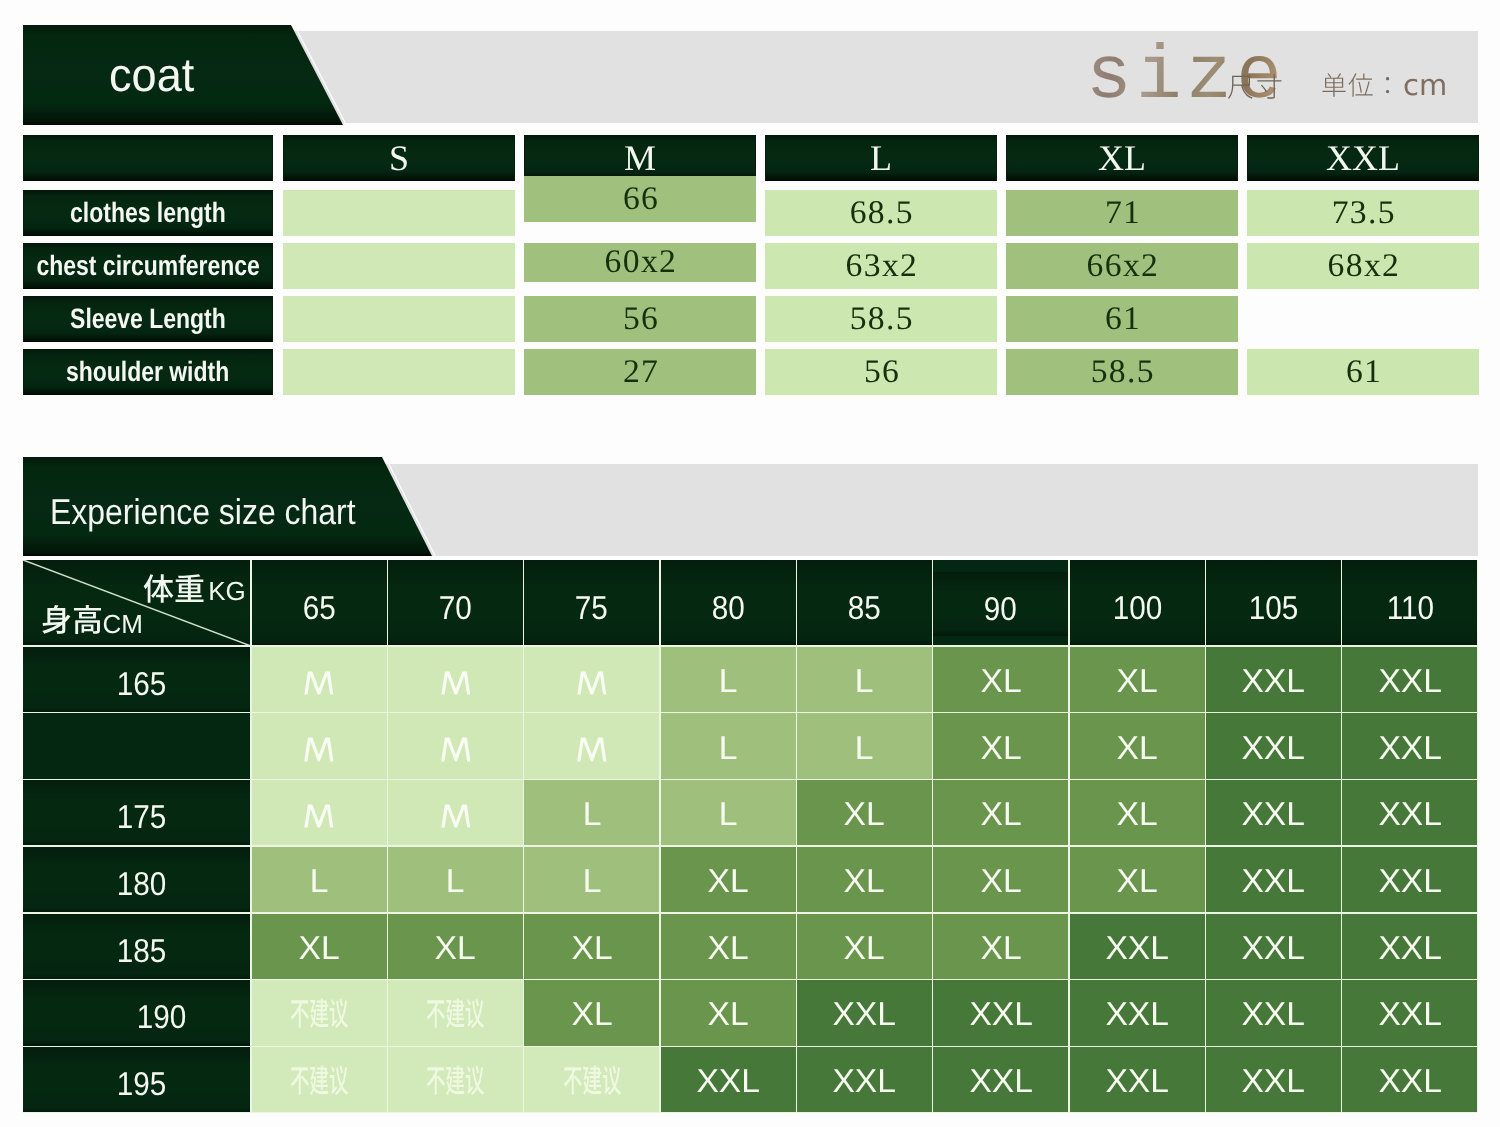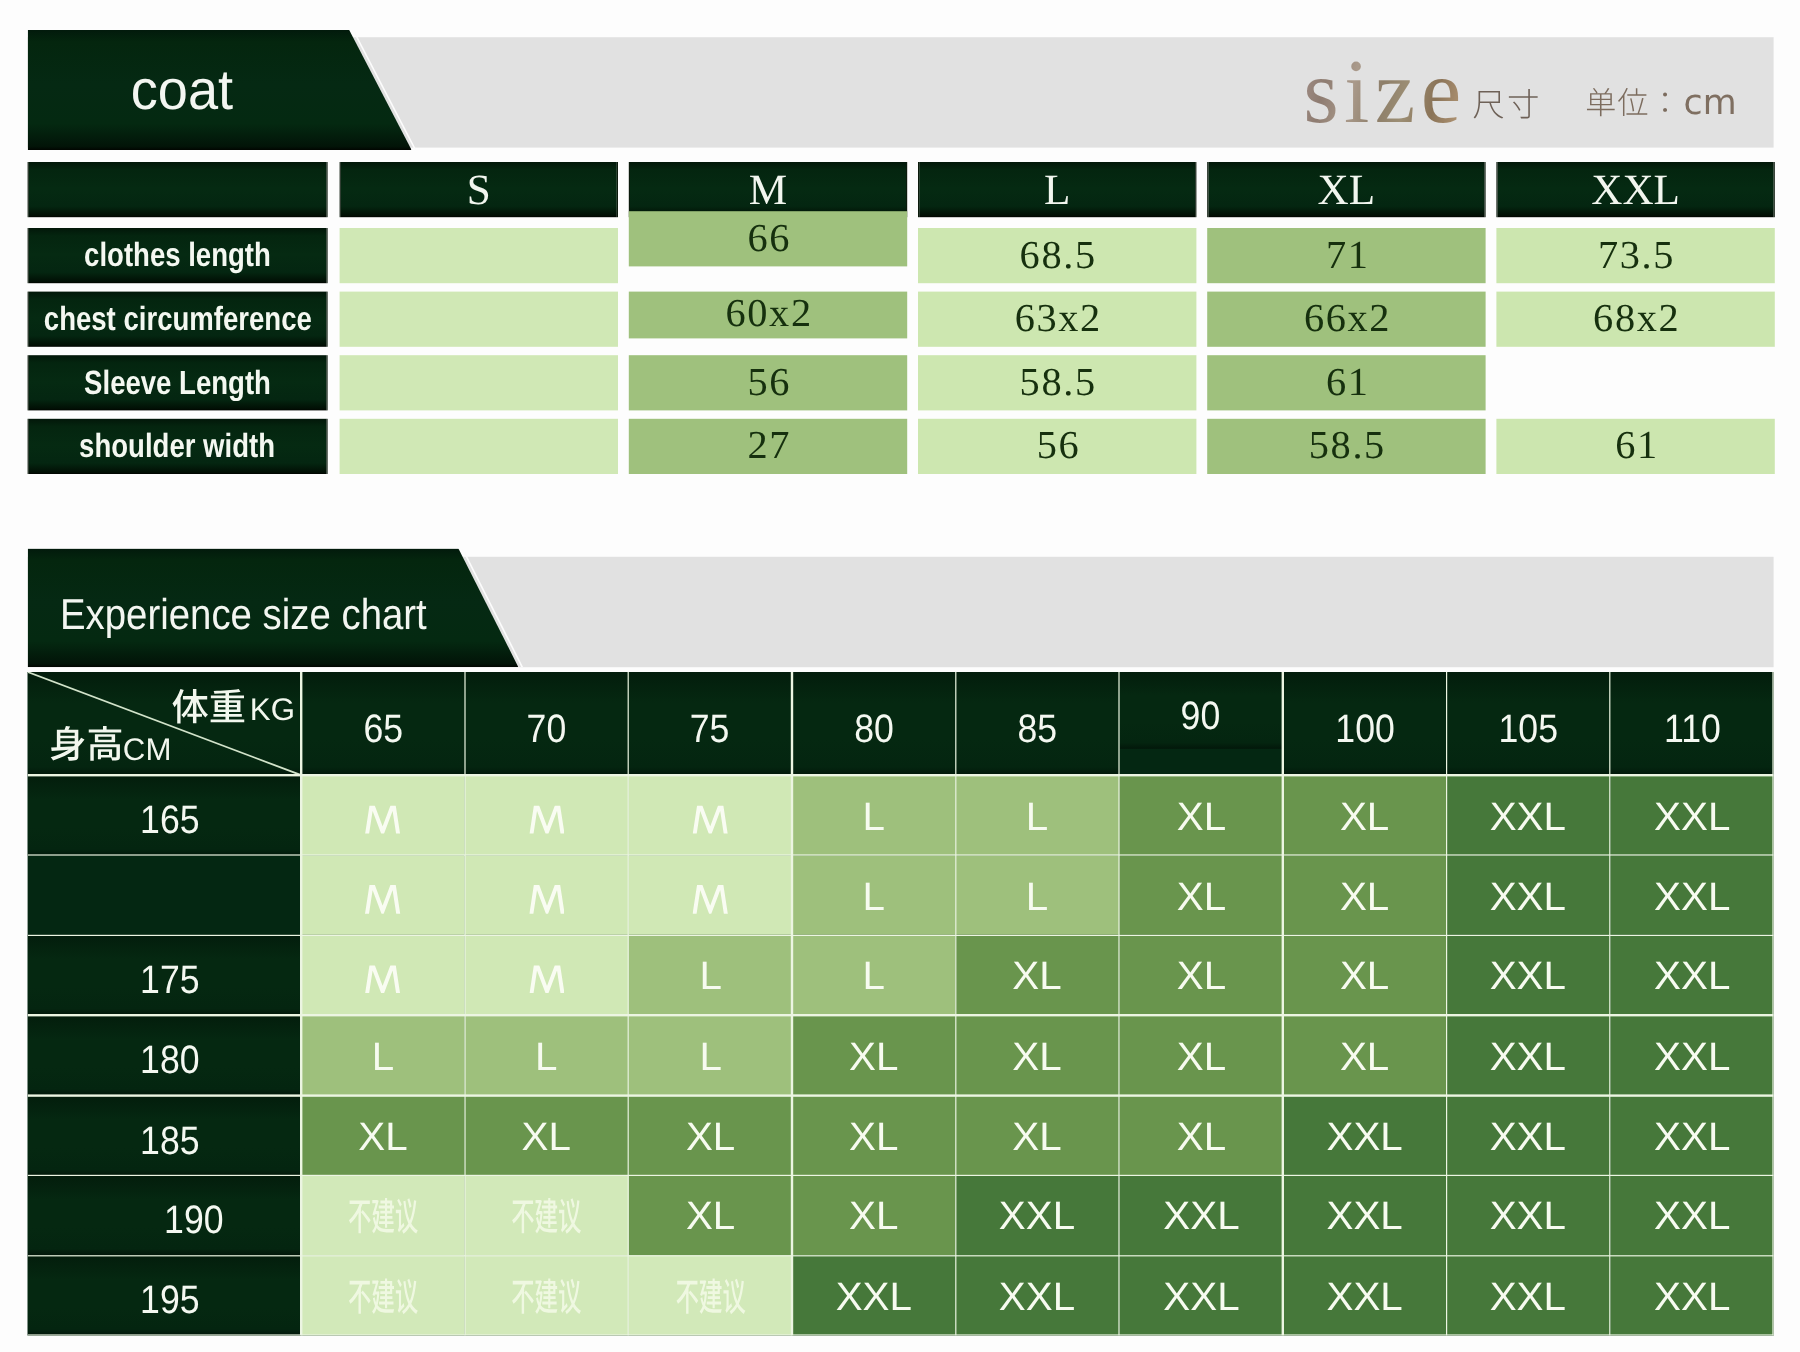--- a/index.html
+++ b/index.html
@@ -29,21 +29,21 @@
 .t2hdr{background:linear-gradient(180deg,#031d0c 0%,#052811 30%,#052811 65%,#042510 92%,#02170a 100%);}
 .t2num{font-family:"Liberation Sans",sans-serif;color:#f4f8f1;font-size:33px;line-height:1;
        transform:scaleX(0.9) translateY(3.5px);}
 .t2val{font-family:"Liberation Sans",sans-serif;color:#f7fbf0;font-size:33px;line-height:1;
        transform:scaleX(1.02) translateY(0.5px);will-change:transform;}
 .t2m{color:#f9fcf2;display:block;line-height:0;transform:translateY(3.5px);}
 .gm{overflow:hidden;display:block;}
 .vline{position:absolute;background:#ecf5e2;}
 .hline{position:absolute;background:#ecf5e2;}
 
-.logo-size{position:absolute;font-family:Liberation Serif, serif;line-height:1;
+.logo-size{position:absolute;font-family:Liberation Mono, monospace;line-height:1;
   background:linear-gradient(103deg,#a4918a 0%,#8e7c71 16%,#aa9a8b 32%,#8d7e69 48%,#9c8e74 62%,#8a7357 78%,#ab9070 92%,#8e7456 100%);
   -webkit-background-clip:text;background-clip:text;color:transparent;}
 .unit-cm{position:absolute;font-family:"Liberation Sans",sans-serif;color:#7f6f61;line-height:1;}
 .sr{position:absolute;width:1px;height:1px;overflow:hidden;clip:rect(0 0 0 0);white-space:nowrap;opacity:0;}
 </style>
 </head>
 <body>
 
 <div class="page">
 <div class="greyband" style="left:23px;top:31px;width:1455px;height:92px;"></div>
@@ -194,21 +194,21 @@
       </div>
  <div class="cell t2hdr ctr" style="left:500.67px;top:0;width:136.33px;height:86.0px;">
         <span class="t2num">75</span>
       </div>
  <div class="cell t2hdr ctr" style="left:637.00px;top:0;width:136.33px;height:86.0px;">
         <span class="t2num">80</span>
       </div>
  <div class="cell t2hdr ctr" style="left:773.33px;top:0;width:136.33px;height:86.0px;">
         <span class="t2num">85</span>
       </div>
- <div class="cell t2hdr ctr" style="left:909.67px;top:0;width:136.33px;height:64px;">
+ <div class="cell t2hdr ctr" style="left:909.67px;top:12px;width:136.33px;height:64px;">
         <span class="t2num">90</span>
       </div>
  <div class="cell t2hdr ctr" style="left:1046.00px;top:0;width:136.33px;height:86.0px;">
         <span class="t2num">100</span>
       </div>
  <div class="cell t2hdr ctr" style="left:1182.33px;top:0;width:136.33px;height:86.0px;">
         <span class="t2num">105</span>
       </div>
  <div class="cell t2hdr ctr" style="left:1318.67px;top:0;width:136.33px;height:86.0px;">
         <span class="t2num">110</span>

